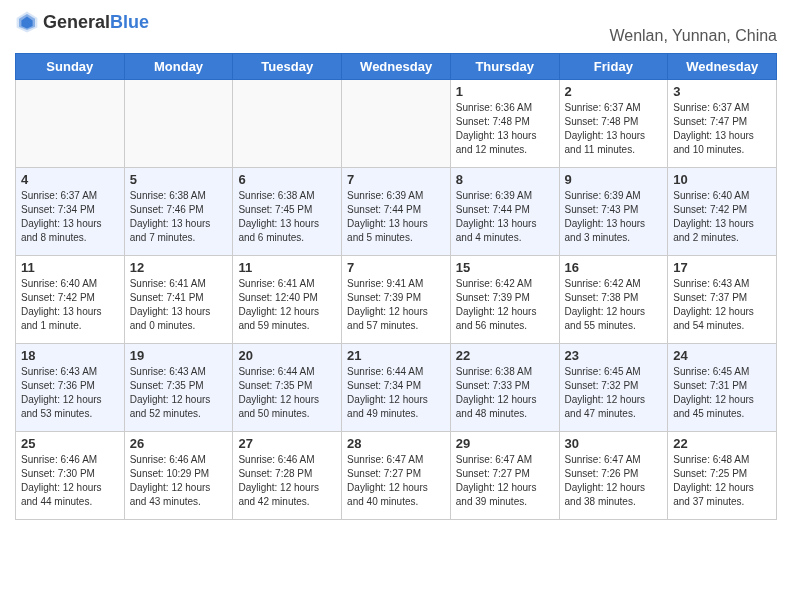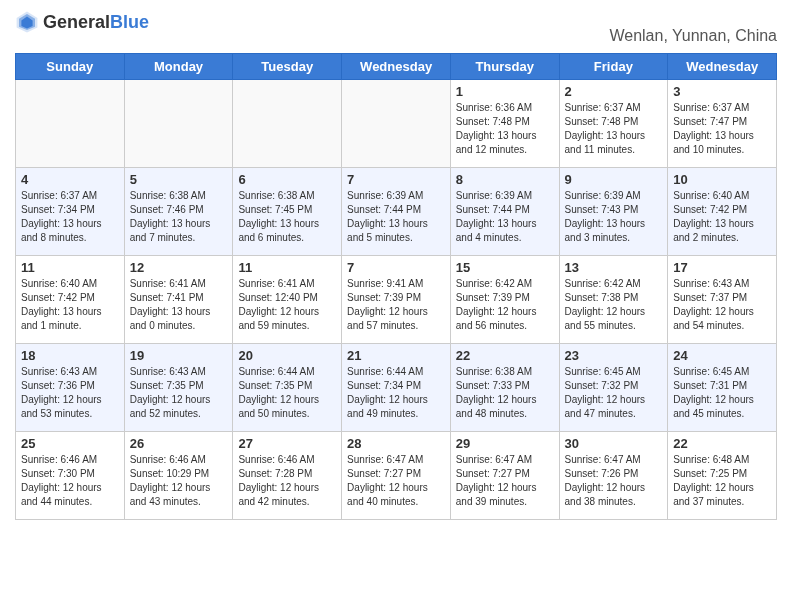--- a/index.html
+++ b/index.html
@@ -234,21 +234,21 @@
 and 57 minutes.</div>
           </td>
           <td>
             <span class="day-number">15</span>
             <div class="day-info">Sunrise: 6:42 AM
 Sunset: 7:39 PM
 Daylight: 12 hours
 and 56 minutes.</div>
           </td>
           <td>
-            <span class="day-number">13</span>
+            <span class="day-number">16</span>
             <div class="day-info">Sunrise: 6:42 AM
 Sunset: 7:38 PM
 Daylight: 12 hours
 and 55 minutes.</div>
           </td>
           <td>
             <span class="day-number">17</span>
             <div class="day-info">Sunrise: 6:43 AM
 Sunset: 7:37 PM
 Daylight: 12 hours

